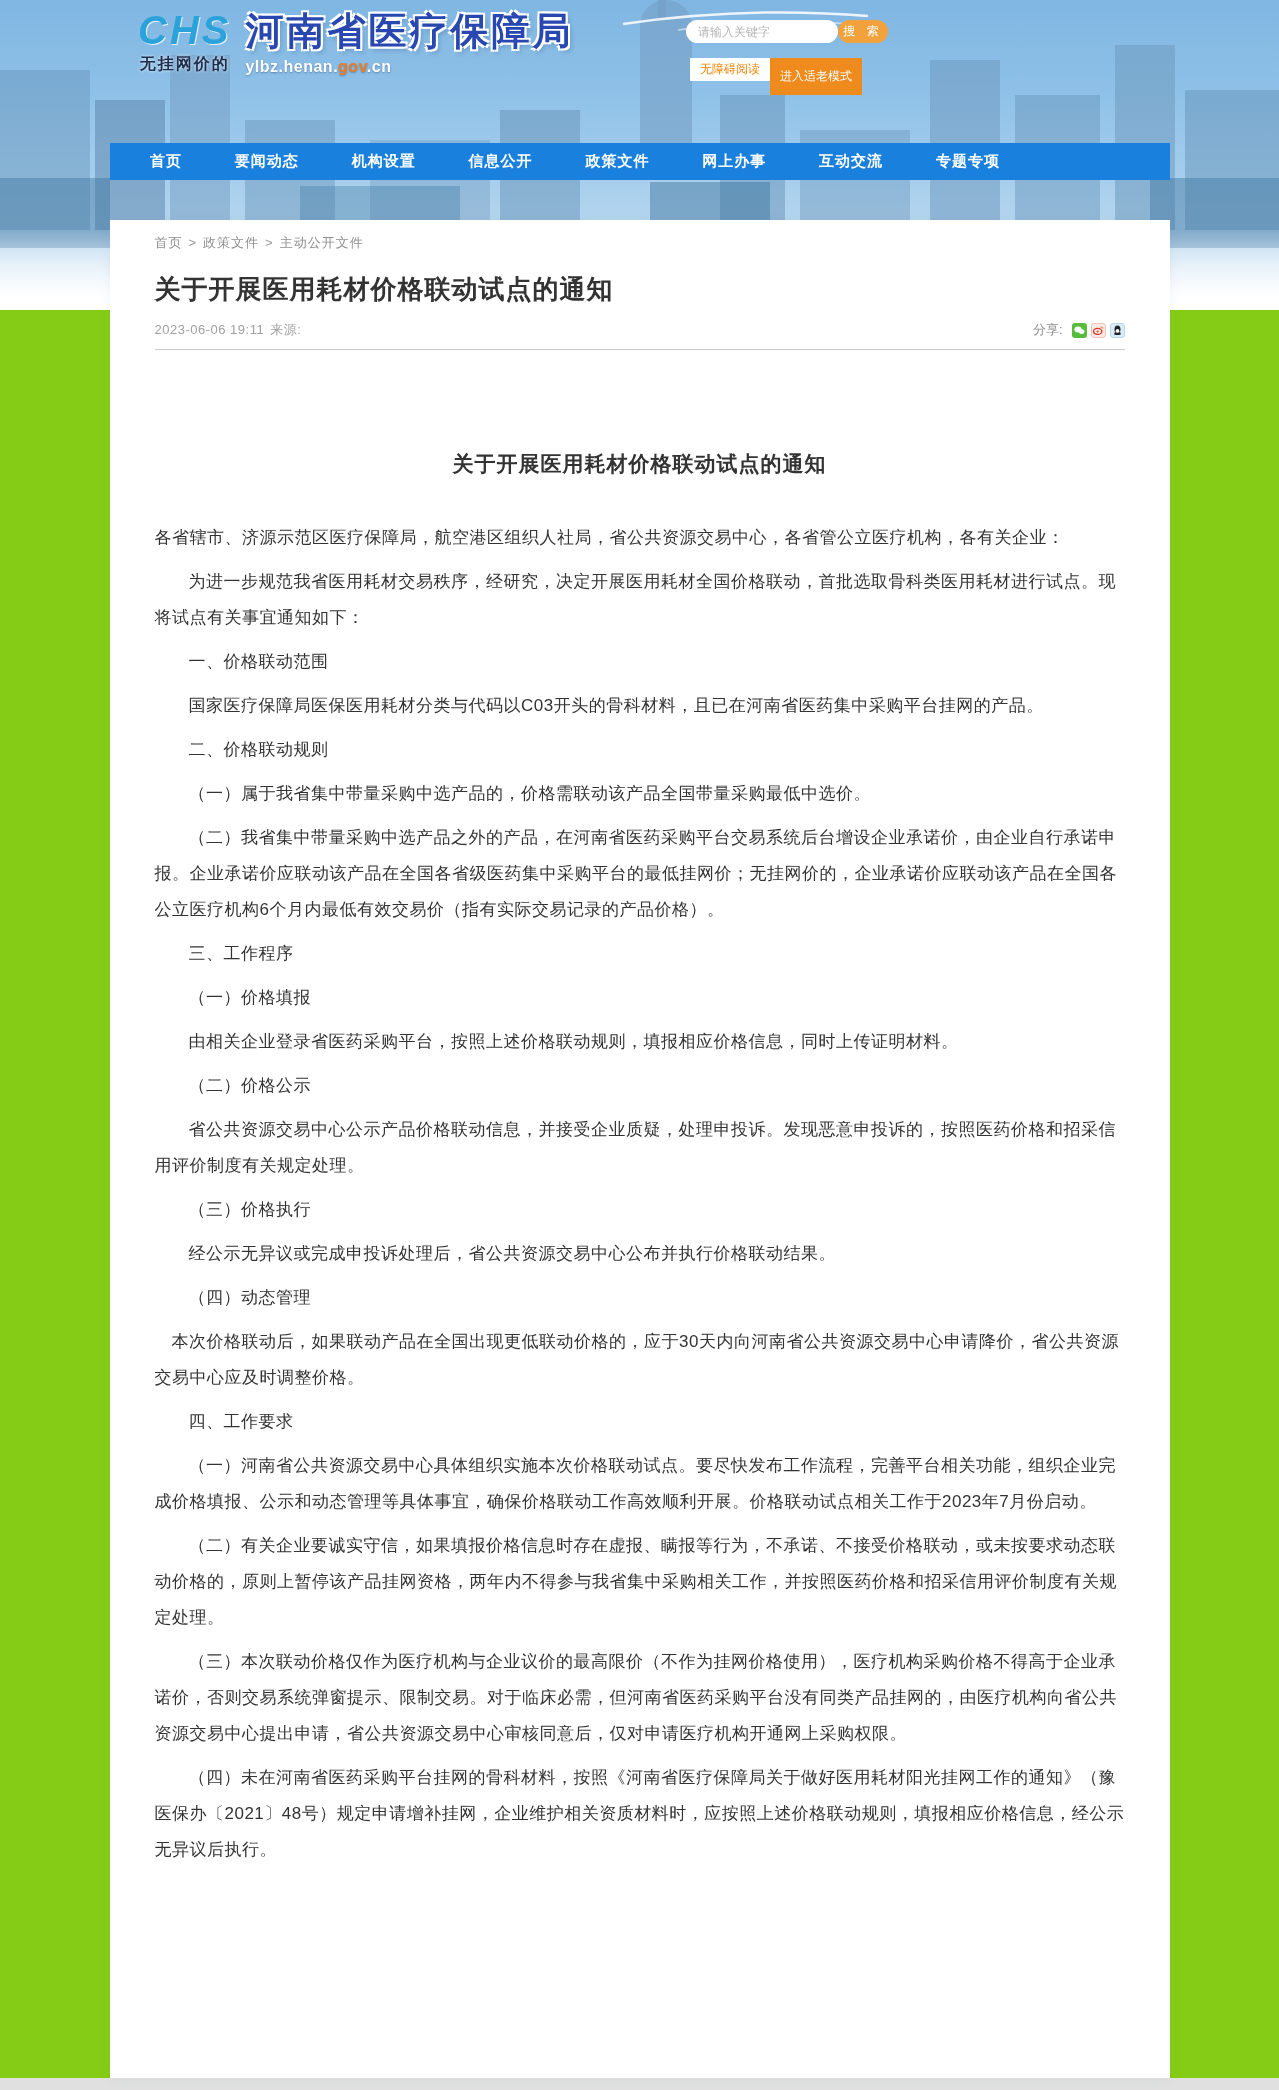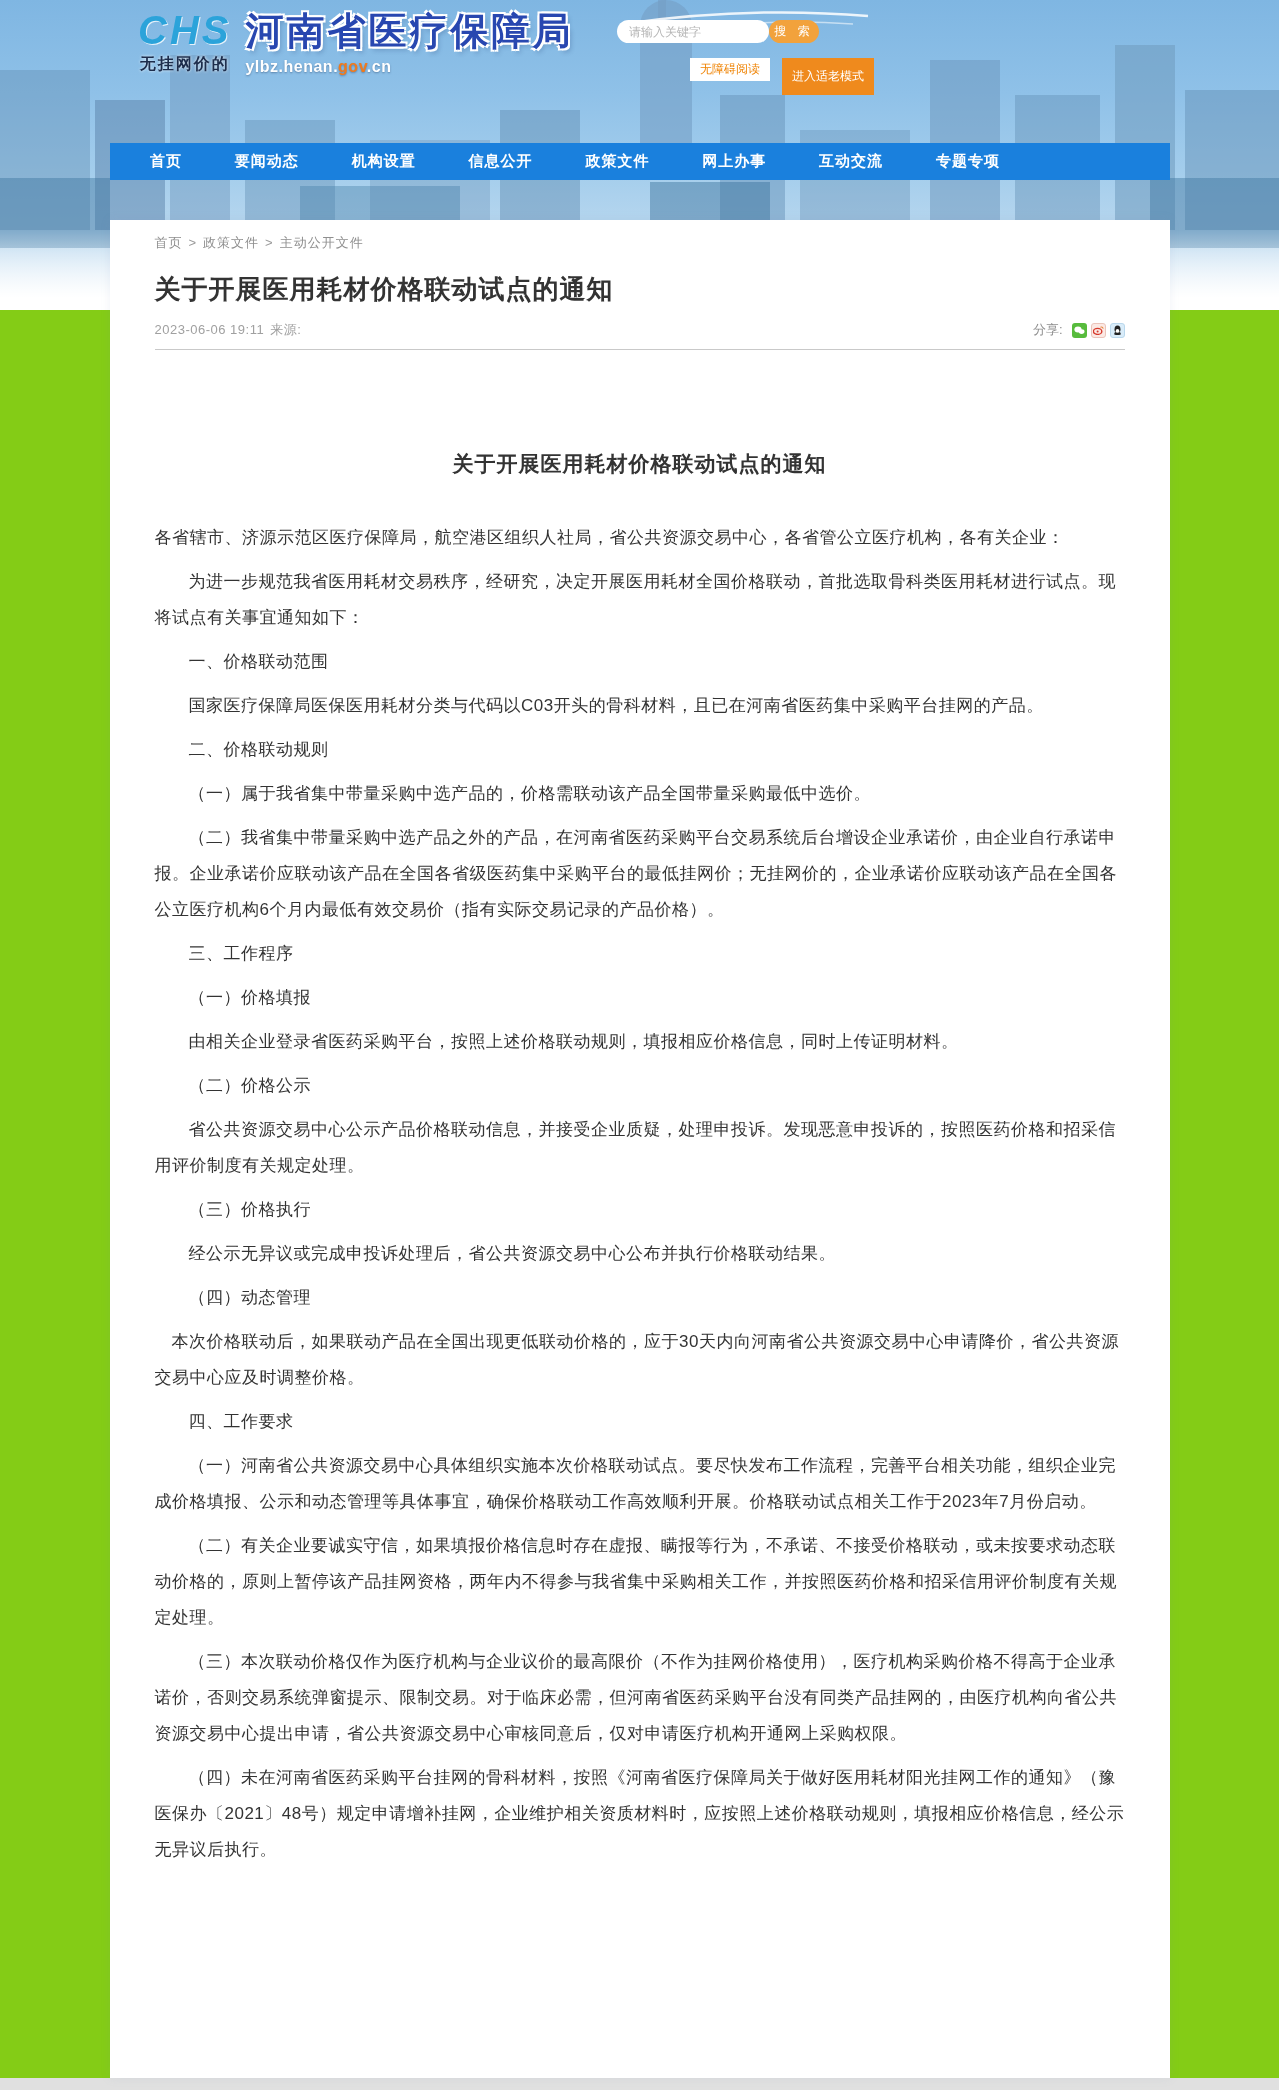--- a/index.html
+++ b/index.html
@@ -43,28 +43,28 @@
          text-shadow:1px 1px 0 rgba(255,255,255,.8); cursor:pointer; }
   .chs-cap { font-size:16px; font-weight:700; color:#1d2d4c; letter-spacing:2px; margin-top:2px;
              text-shadow:0 0 3px rgba(255,255,255,.9); }
   .site-title { font-size:38px; font-weight:900; color:#2847b0; letter-spacing:3px; line-height:46px; cursor:pointer;
                 text-shadow:-2px -2px 0 #fff,2px -2px 0 #fff,-2px 2px 0 #fff,2px 2px 0 #fff,3px 4px 4px rgba(30,60,110,.25); }
   .site-url { margin-top:4px; font-size:16px; font-weight:700; color:#ffffff; letter-spacing:.5px;
               text-shadow:0 1px 2px rgba(40,70,110,.5); }
   .site-url .gov { color:#f07a1d; }
 
   
-  .search-wrap { position:absolute; left:617px; top:20px; display:flex; align-items:center; }
+  .search-wrap { position:absolute; left:686px; top:20px; display:flex; align-items:center; }
   .search-input { width:152px; height:23px; border:none; border-radius:12px; padding:0 12px;
                   font-size:12px; color:#333; background:#fff; outline:none; }
   .search-input::placeholder { color:#b5b5b5; }
   .search-btn { width:50px; height:23px; border:none; border-radius:12px;
                 background:#f2a23c; color:#fff; font-size:12px; letter-spacing:4px; cursor:pointer; }
   
-  .access-bar { position:absolute; left:690px; top:58px; display:flex;gap:12px; }
+  .access-bar { position:absolute; left:690px; top:58px; display:flex; }
   .btn-access { height:23px; padding:0 10px; border:none; background:#ffffff; color:#ef8200;
                 font-size:12px; cursor:pointer; }
   .btn-elder  { height:37px; padding:0 10px; border:none; background:#ef8a1d; color:#ffffff;
                 font-size:12px; cursor:pointer; }
 
   
   .main-nav { position:absolute; left:110px; top:143px; width:1060px; height:37px; background:#1a80dd;
               display:flex; align-items:center; justify-content:space-between; padding:0 170px 0 40px; z-index:3; }
   .nav-item { color:#ffffff; font-size:15px; font-weight:700; letter-spacing:1px; cursor:pointer; white-space:nowrap; }
 

